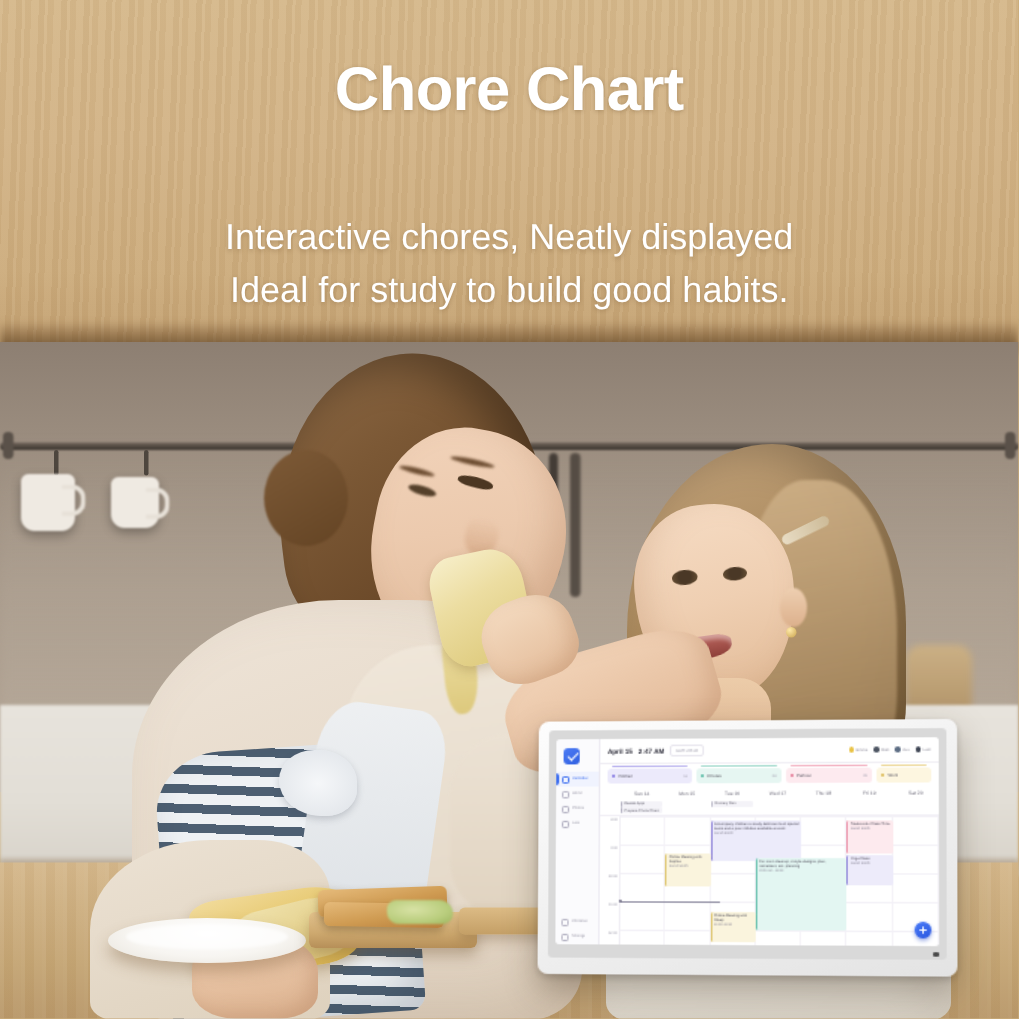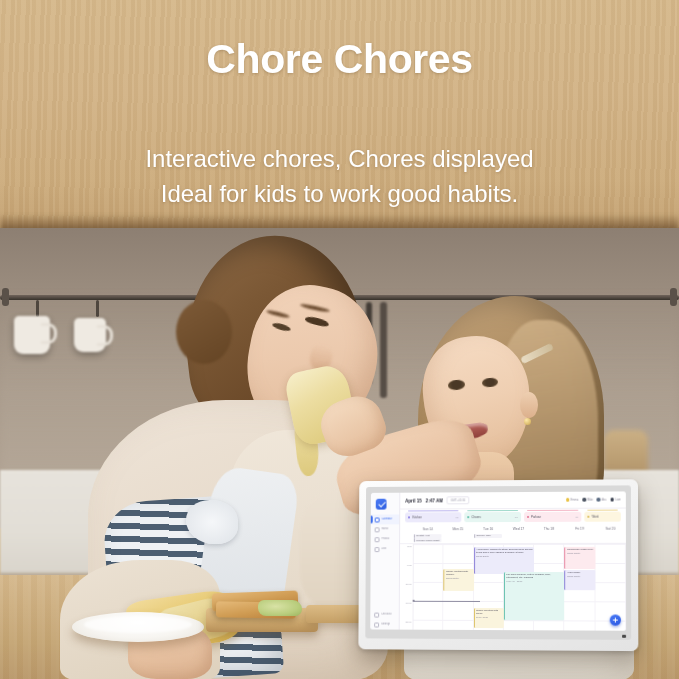--- a/index.html
+++ b/index.html
@@ -547,25 +547,25 @@
     <div class="plate"></div>
     <div class="plate-rim"></div>
     <div class="board"></div>
     <div class="board2"></div>
     <div class="toast" style="left:212px; top:592px; width:86px; height:18px; transform:rotate(-2deg);"></div>
     <div class="toast" style="left:216px; top:602px; width:80px; height:16px; transform:rotate(1deg);"></div>
     <div class="lettuce" style="left:258px; top:600px; width:44px; height:16px;"></div>
   </div>
 
   <div class="headline">
-    <div>Chore Chores</div>
+    <div>Chore Chart</div>
   </div>
   <div class="subhead">
-    <div>Interactive chores, Chores displayed</div>
-    <div>Ideal for kids to work good habits.</div>
+    <div>Interactive chores, Neatly displayed</div>
+    <div>Ideal for study to build good habits.</div>
   </div>
 
   <div class="tablet">
     <div class="tablet-inner">
       <div class="screen">
 
         <div class="app-side">
           <div class="app-logo"></div>
           <div id="nav-top">
     <div class="nav-item active">

